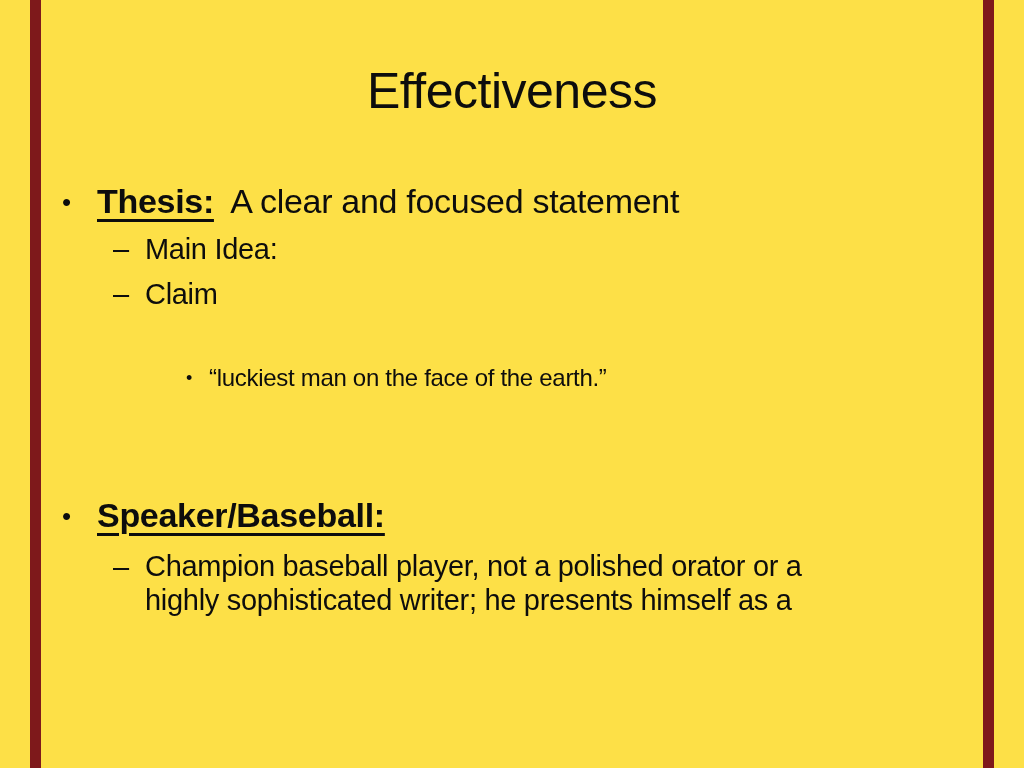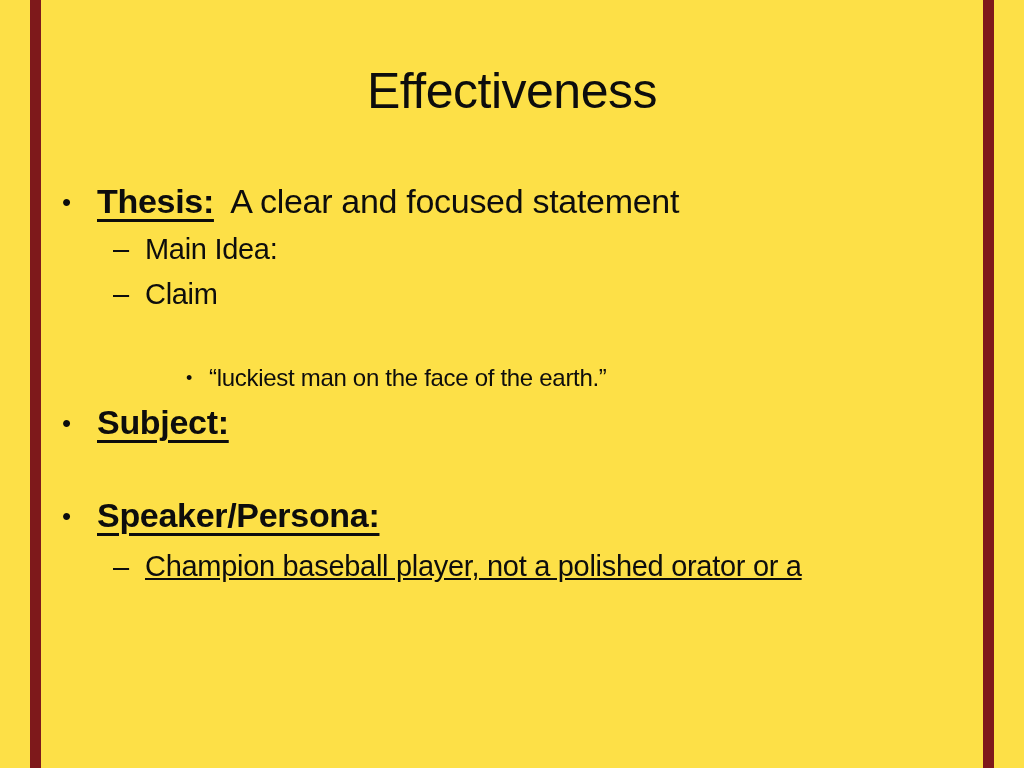--- a/index.html
+++ b/index.html
@@ -64,21 +64,20 @@
     text-decoration-thickness: 3px;
     text-underline-offset: 6px;
     text-decoration-color: #0d0d0d;
   }
   .pre { white-space: pre; }
 
   .para {
     display: inline-block;
     vertical-align: top;
     white-space: nowrap;
-    text-decoration: underline;
   }
   .para .pline {
     display: block;
     line-height: 34px;
   }
 
   
   #row-thesis    { top: 181px; }
   #row-mainidea  { top: 231px; }
   #row-claim     { top: 276px; }
@@ -109,26 +108,23 @@
 
   <div class="row lvl2" id="row-claim">
     <span class="marker">–</span><span>Claim</span>
   </div>
 
 
   <div class="row lvl3" id="row-quote">
     <span class="marker">•</span><span>“luckiest man on the face of the earth.”</span>
   </div>
 
-  <div class="row lvl1" id="row-subject">
-    <span class="marker">•</span><span class="strong-underline">Subject:</span>
-  </div>
 
 
   <div class="row lvl1" id="row-speaker">
-    <span class="marker">•</span><span class="strong-underline">Speaker/Persona:</span>
+    <span class="marker">•</span><span class="strong-underline">Speaker/Baseball:</span>
   </div>
 
   <div class="row lvl2" id="row-champion">
-    <span class="marker">–</span><span class="para"><span class="pline">Champion baseball player, not a polished orator or a</span></span>
+    <span class="marker">–</span><span class="para"><span class="pline">Champion baseball player, not a polished orator or a</span><span class="pline">highly sophisticated writer; he presents himself as a</span></span>
   </div>
 
 </div>
 
 </body></html>

